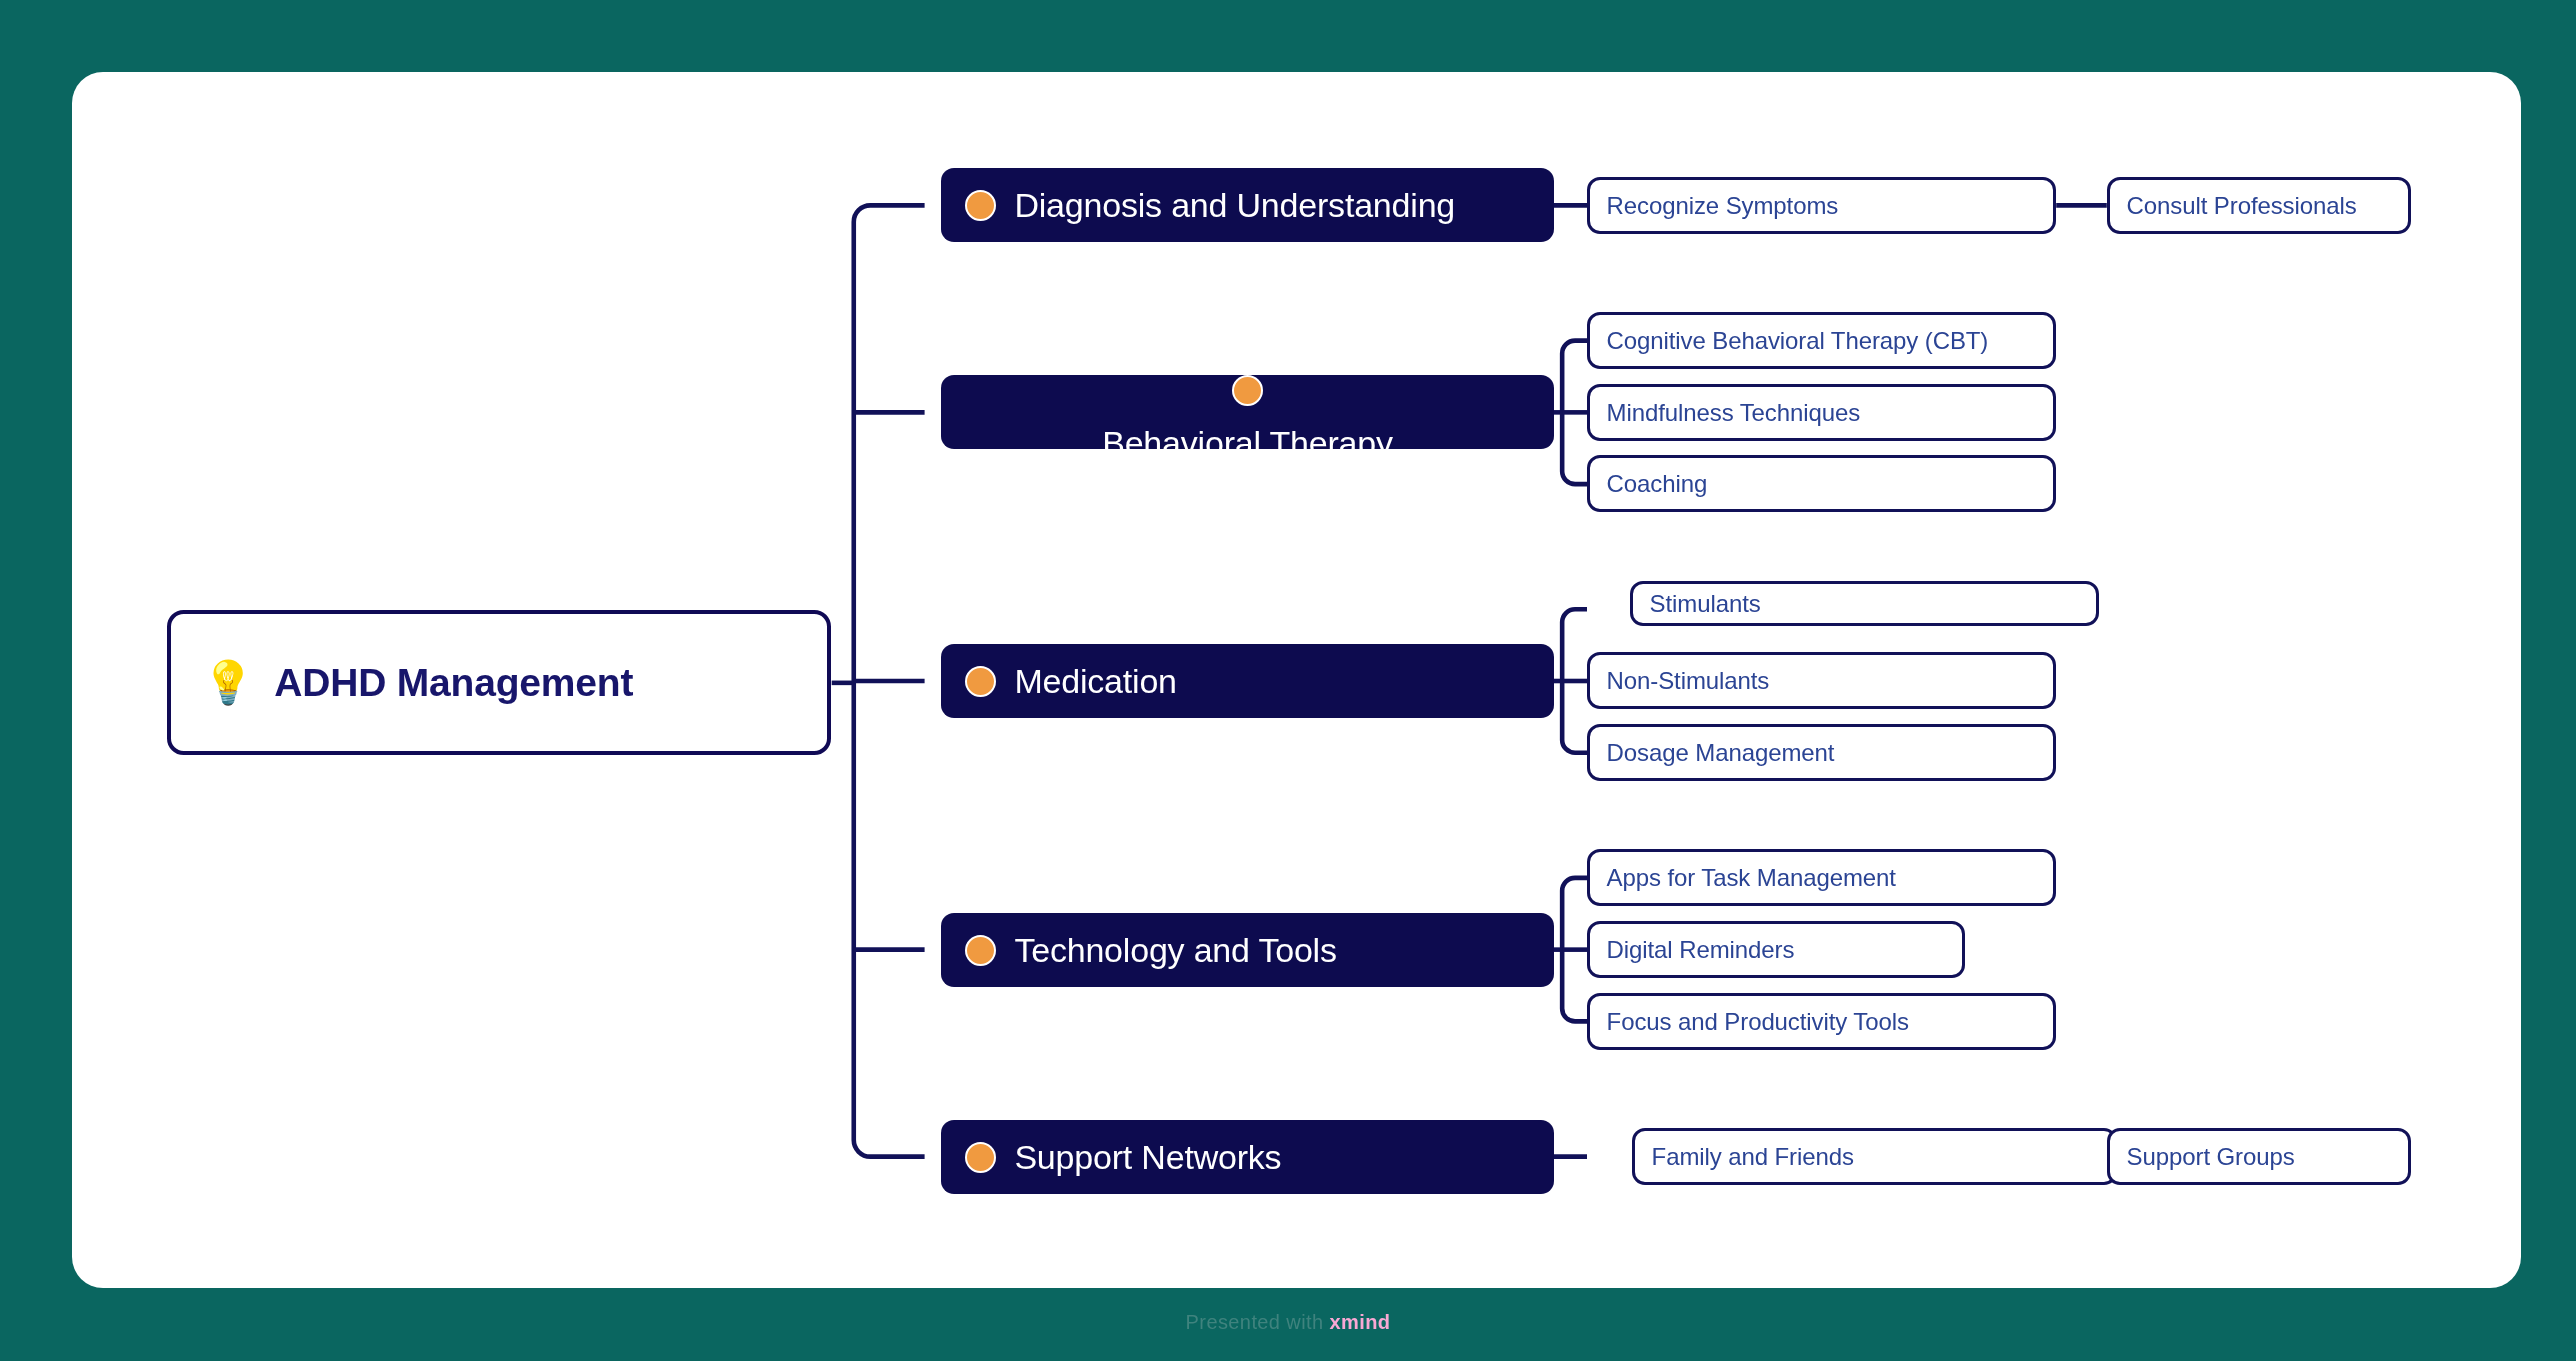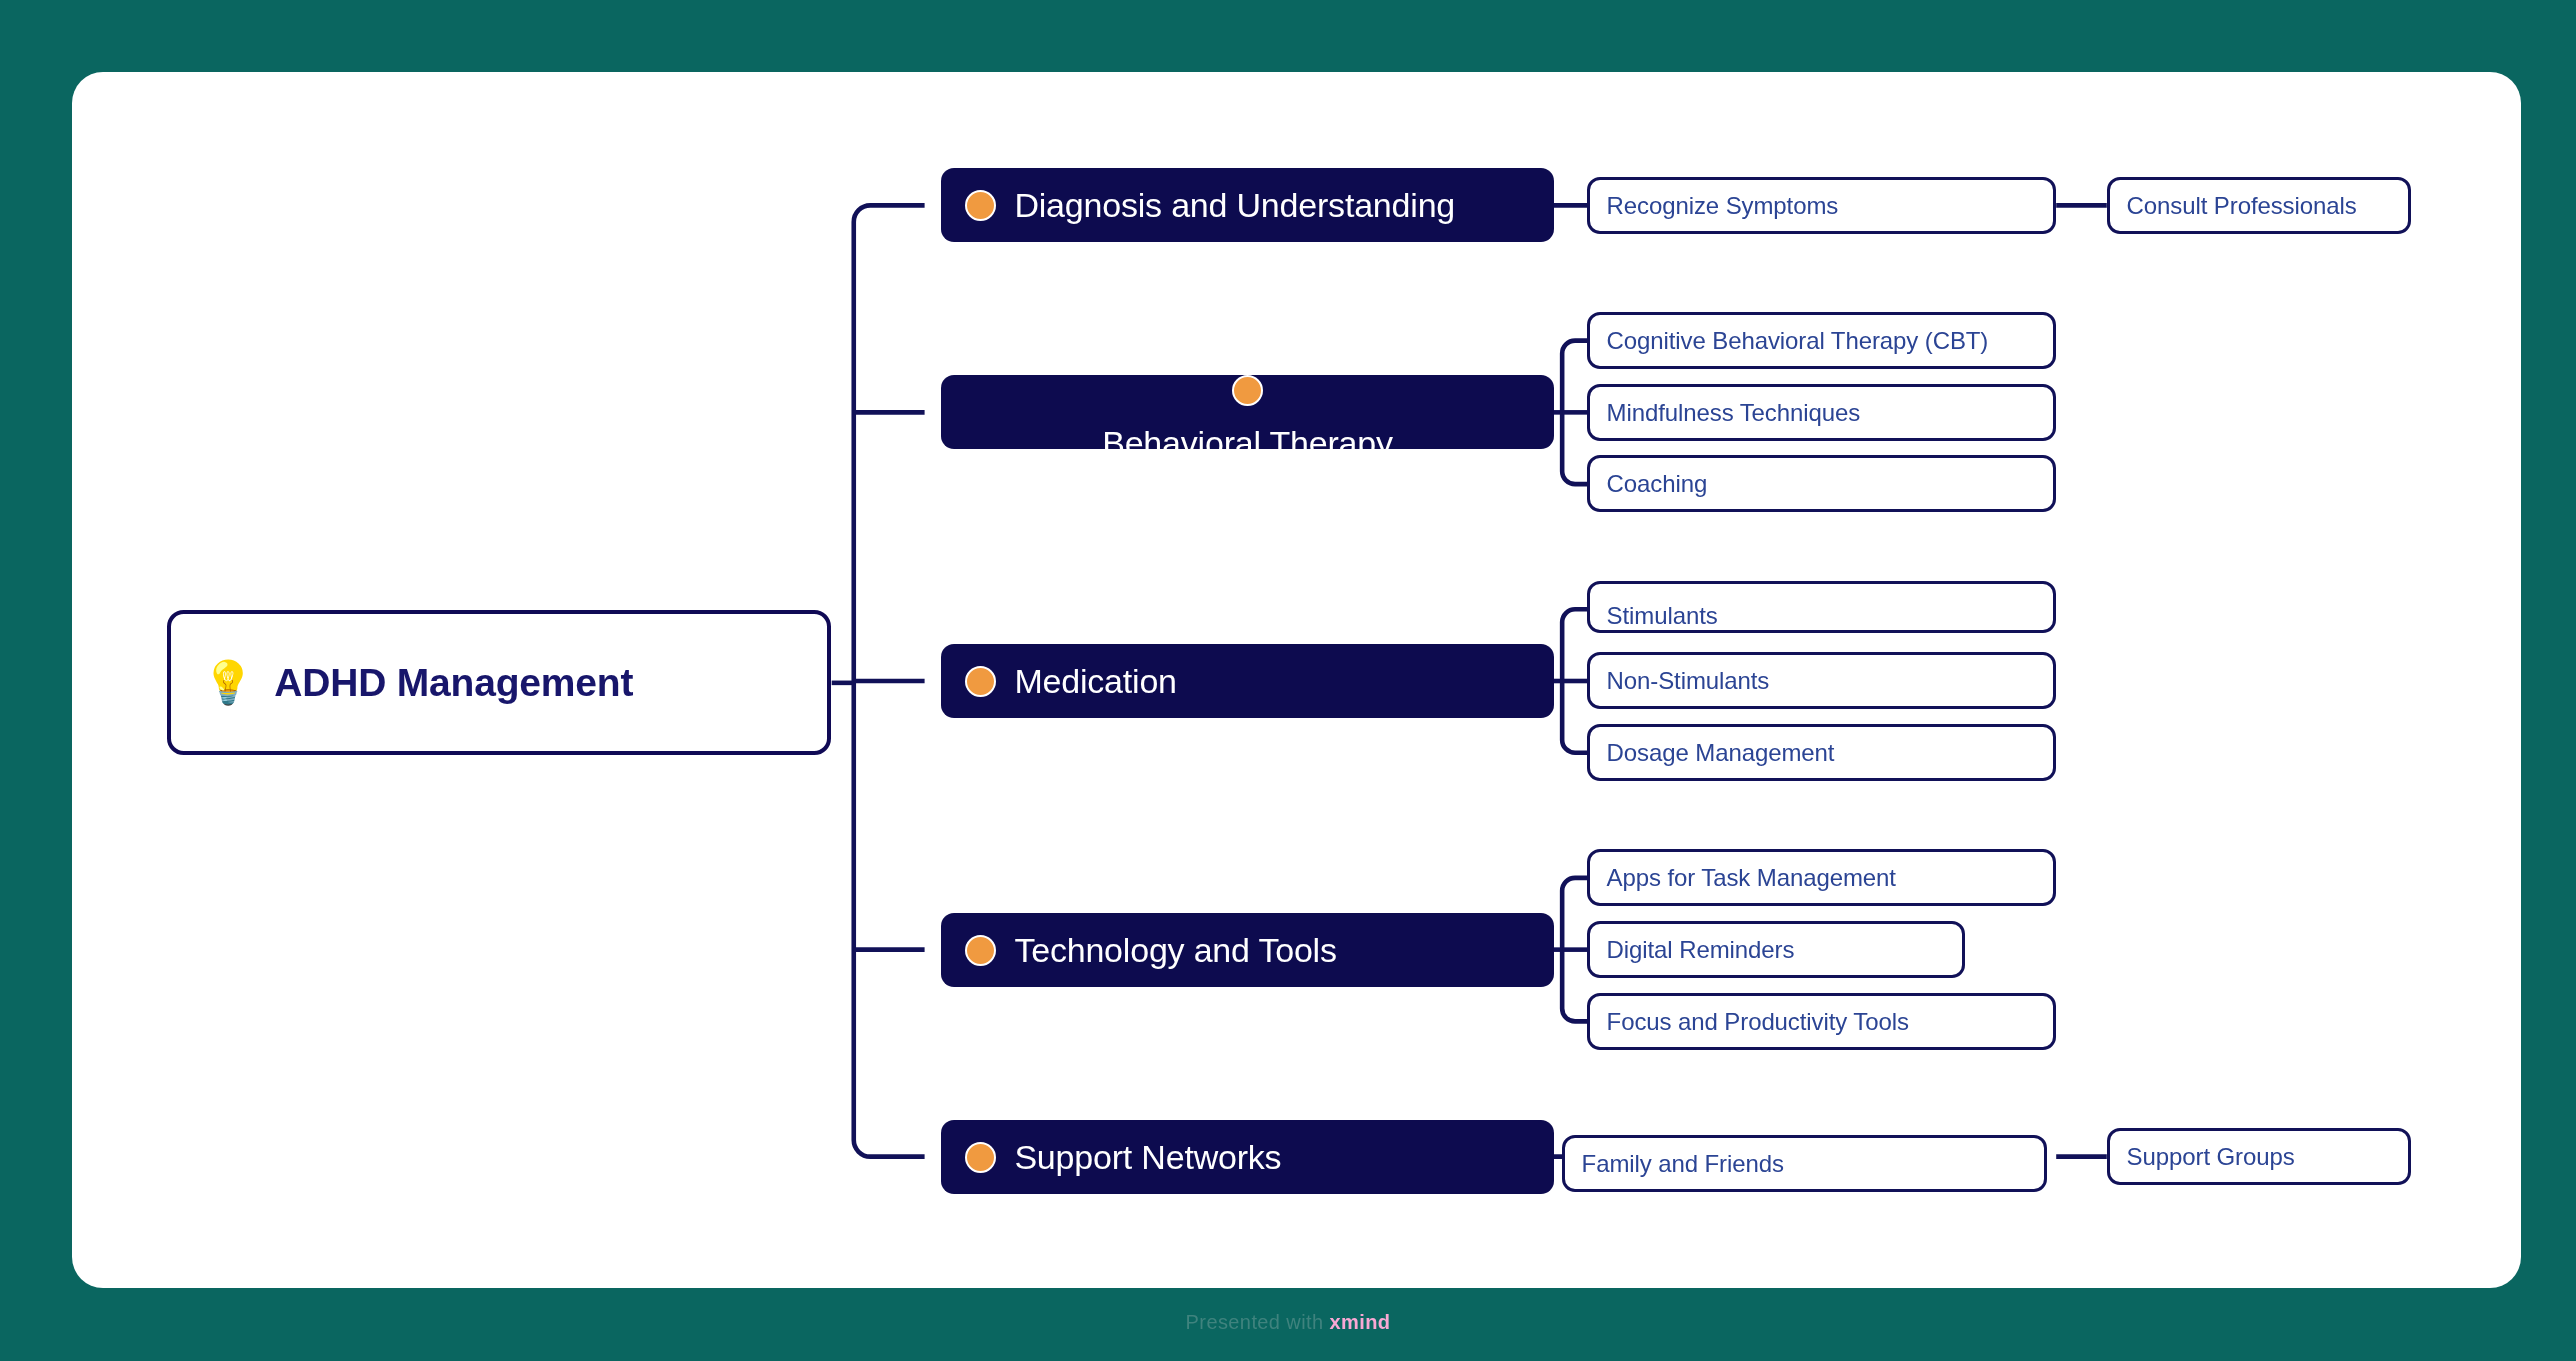--- a/index.html
+++ b/index.html
@@ -170,21 +170,21 @@
       <div class="node node-leaf" style="left: 1587px; top: 384px; width: 469px; height: 57px;">
         <span class="leaf-label">Mindfulness Techniques</span>
       </div>
       <div class="node node-leaf" style="left: 1587px; top: 455px; width: 469px; height: 57px;">
         <span class="leaf-label">Coaching</span>
       </div>
       <div class="node node-branch" style="left: 925px; top: 644px; width: 613px; height: 74px;">
         <span class="branch-bullet"></span>
         <span class="branch-label">Medication</span>
       </div>
-      <div class="node node-leaf" style="left: 1587px; top: 581px; width: 469px; height: 52px; align-items: flex-end;">
+      <div class="node node-leaf" style="left: 1630px; top: 581px; width: 469px; height: 45px;">
         <span class="leaf-label">Stimulants</span>
       </div>
       <div class="node node-leaf" style="left: 1587px; top: 652px; width: 469px; height: 57px;">
         <span class="leaf-label">Non-Stimulants</span>
       </div>
       <div class="node node-leaf" style="left: 1587px; top: 724px; width: 469px; height: 57px;">
         <span class="leaf-label">Dosage Management</span>
       </div>
       <div class="node node-branch" style="left: 925px; top: 913px; width: 613px; height: 74px;">
         <span class="branch-bullet"></span>
@@ -196,21 +196,21 @@
       <div class="node node-leaf" style="left: 1587px; top: 921px; width: 378px; height: 57px;">
         <span class="leaf-label">Digital Reminders</span>
       </div>
       <div class="node node-leaf" style="left: 1587px; top: 993px; width: 469px; height: 57px;">
         <span class="leaf-label">Focus and Productivity Tools</span>
       </div>
       <div class="node node-branch" style="left: 925px; top: 1120px; width: 613px; height: 74px;">
         <span class="branch-bullet"></span>
         <span class="branch-label">Support Networks</span>
       </div>
-      <div class="node node-leaf" style="left: 1562px; top: 1128px; width: 485px; height: 57px; margin-top: 7px;">
+      <div class="node node-leaf" style="left: 1632px; top: 1128px; width: 485px; height: 57px;">
         <span class="leaf-label">Family and Friends</span>
       </div>
       <div class="node node-leaf" style="left: 2107px; top: 1128px; width: 304px; height: 57px;">
         <span class="leaf-label">Support Groups</span>
       </div>
     </div>
 </div>
 
 <div id="footer-credit">
   <span>Presented with </span><span class="brand">xmind</span>

